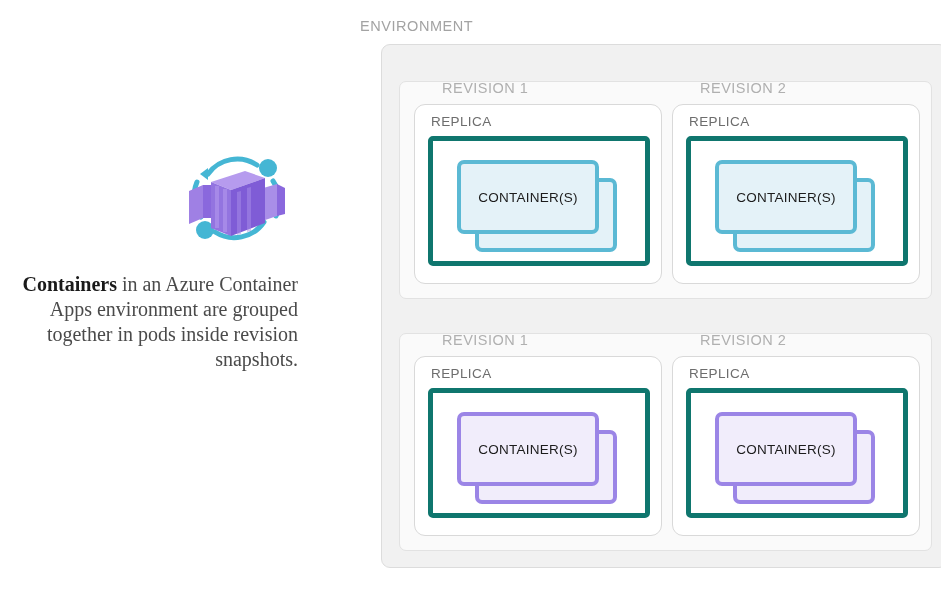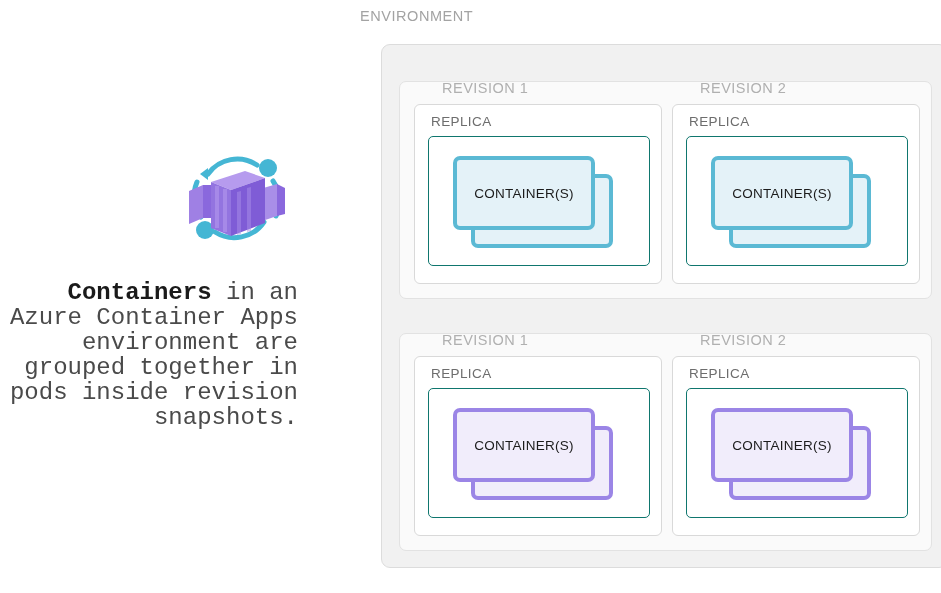--- a/index.html
+++ b/index.html
@@ -29,27 +29,27 @@
     position: absolute;
     left: 181px;
     top: 144px;
     width: 110px;
     height: 110px;
   }
 
   #caption {
     position: absolute;
     left: 8px;
-    top: 280px;
+    top: 272px;
     width: 290px;
     text-align: right;
-    font-size: 24px;
+    font-size: 20px;
     line-height: 25px;
     color: #4a4a4a;
-    font-family: Liberation Mono, monospace;
+    font-family: Liberation Serif, serif;
   }
   #caption .strong {
     font-weight: bold;
     color: #1a1a1a;
   }
 
   
   #environment {
     position: absolute;
     left: 333px;
@@ -59,21 +59,21 @@
     box-sizing: border-box;
     background: #f1f1f1;
     border: 1px solid #dcdcdc;
     border-radius: 9px;
     margin-left: 48px;
   }
 
   .env-title {
     position: absolute;
     left: 360px;
-    top: 8px;
+    top: 18px;
     font-size: 14.5px;
     letter-spacing: 0.55px;
     color: #a3a3a3;
     font-weight: normal;
   }
 
   .app-box {
     position: absolute;
     left: 17px;
     width: 533px;
@@ -97,21 +97,21 @@
   #app-2-title { top: 312px; }
 
   .revision-box {
     position: absolute;
     top: 22px;
     width: 248px;
     height: 180px;
     box-sizing: border-box;
     background: #ffffff;
     border: 1px solid #d9d9d9;
-    border-radius: 6px;
+    border-radius: 11px;
   }
   .revision-box.rev-left  { left: 14px; }
   .revision-box.rev-right { left: 272px; }
 
   .rev-title {
     position: absolute;
     top: -2px;
     font-size: 14.5px;
     letter-spacing: 0.5px;
     color: #b0b0b0;
@@ -130,21 +130,21 @@
   }
 
   .replica-box {
     position: absolute;
     left: 13px;
     top: 31px;
     width: 222px;
     height: 130px;
     box-sizing: border-box;
     background: #ffffff;
-    border: 1px solid #0f766e;
+    border: 5px solid #0f766e;
     border-radius: 5px;
   }
 
   
   .stack {
     position: absolute;
     left: 24px;
     top: 19px;
     width: 160px;
     height: 92px;

